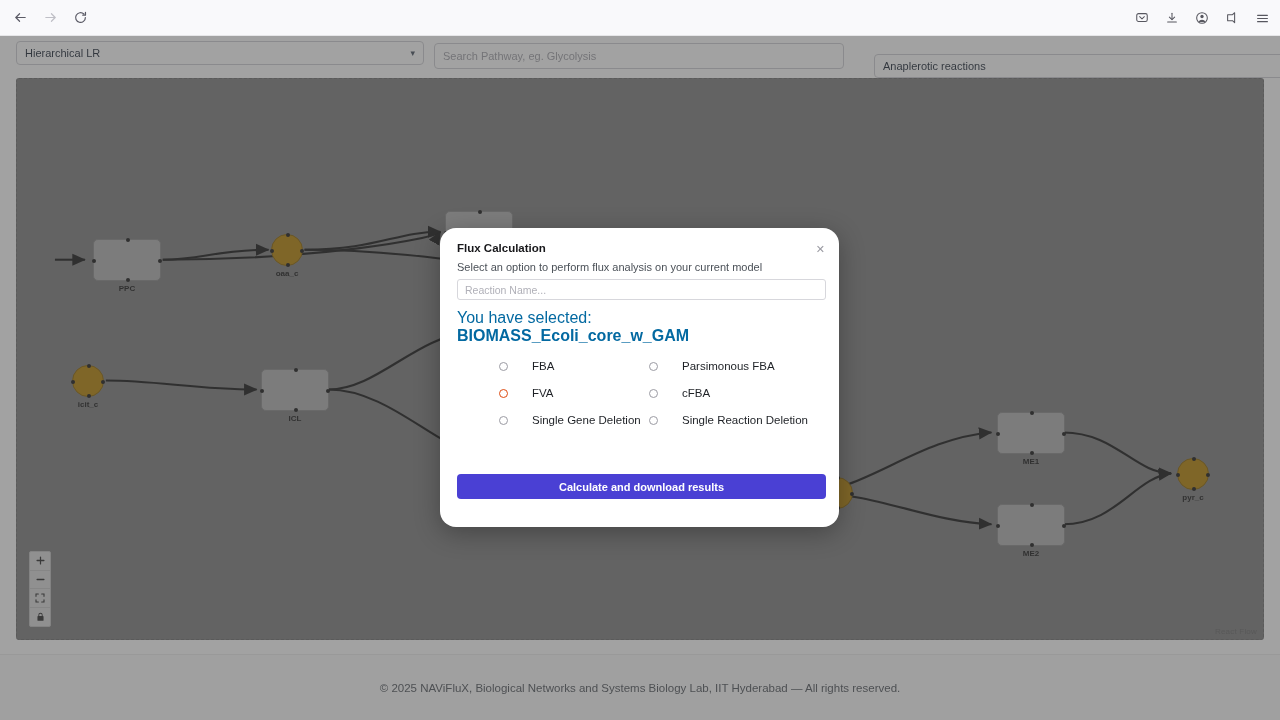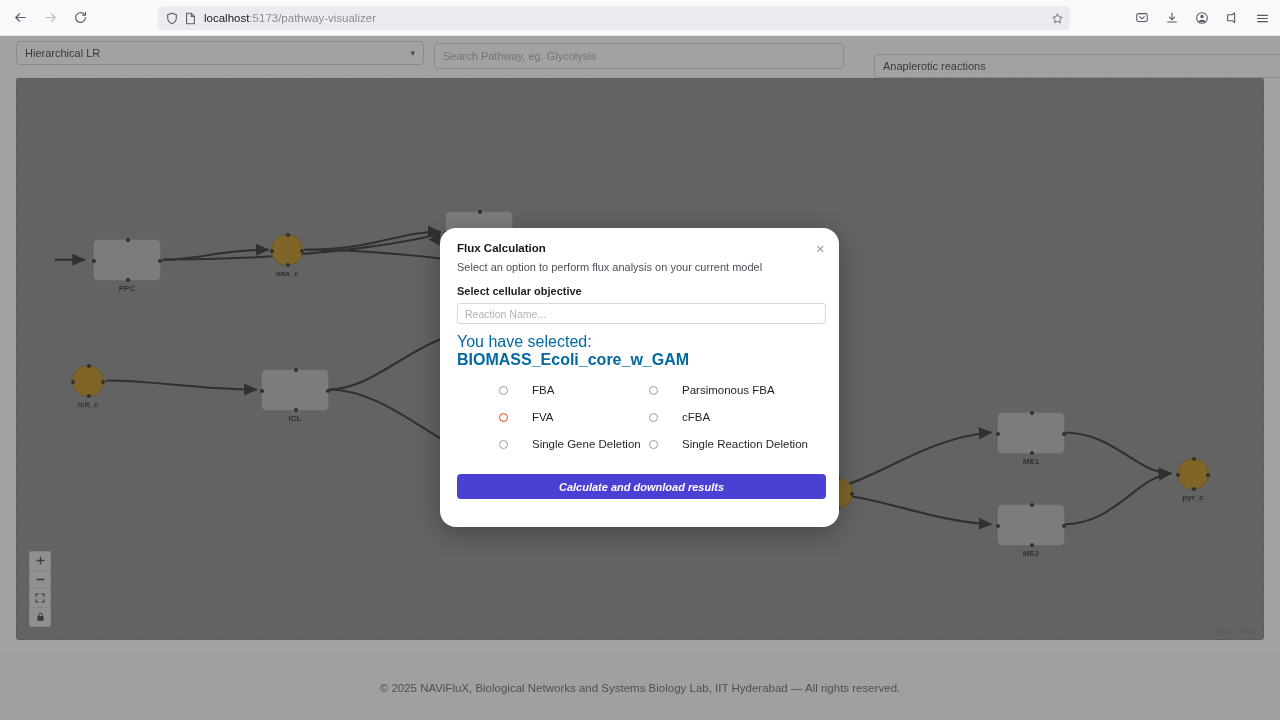--- a/index.html
+++ b/index.html
@@ -184,21 +184,21 @@
   }
   .radio.checked { border-color: #dd4a10; border-width: 1.8px; }
   .radio-text { font-size: 11.5px; color: #1e2126; }
 
   .calc-btn {
     position: absolute; left: 17px; bottom: 28px;
     width: 369px; height: 25px;
     background: #4a40d4;
     border-radius: 4px;
     display: flex; align-items: center; justify-content: center;
-    font-size: 11px; font-weight: bold; color: #ffffff; font-style: italic;
+    font-size: 11px; font-weight: bold; color: #ffffff;
   }
 </style>
 </head>
 <body>
 
 <div id="app">
 
   <div class="browser-bar">
     <div class="nav-btns">
       <div class="nav-btn">
@@ -214,39 +214,20 @@
           </svg>
       </div>
       <div class="nav-btn">
         <svg width="15" height="15" viewBox="0 0 16 16" fill="none" stroke="currentColor" stroke-width="1.3" stroke-linecap="round" stroke-linejoin="round">
             <path d="M13.2 8a5.2 5.2 0 1 1-1.6-3.7"></path>
             <path d="M13.3 2.6v2.9h-2.9"></path>
           </svg>
       </div>
     </div>
 
-    <div class="urlbar">
-      <span class="ico">
-        <svg width="12" height="13" viewBox="0 0 12 13" fill="none" stroke="currentColor" stroke-width="1.1">
-            <path d="M6 1.2 10.3 2.7v3.6c0 2.6-1.8 4.4-4.3 5.4C3.5 10.7 1.7 8.9 1.7 6.3V2.7Z"></path>
-          </svg>
-      </span>
-      <span class="ico">
-        <svg width="11" height="13" viewBox="0 0 11 13" fill="none" stroke="currentColor" stroke-width="1.1">
-            <path d="M1.6 1.2h4.6l3.2 3.1v7.5H1.6Z"></path>
-            <path d="M6.2 1.2v3.2h3.2"></path>
-          </svg>
-      </span>
-      <span class="url-text"><b>localhost</b><span>:5173/pathway-visualizer</span></span>
-      <span class="star">
-        <svg width="13" height="13" viewBox="0 0 16 16" fill="none" stroke="currentColor" stroke-width="1.1" stroke-linejoin="round">
-            <path d="M8 2.2l1.8 3.7 4 .6-2.9 2.8.7 4L8 11.4l-3.6 1.9.7-4L2.2 6.5l4-.6Z"></path>
-          </svg>
-      </span>
-    </div>
 
     <div class="tb-icons">
       <div class="tb-icon">
         <svg width="14" height="14" viewBox="0 0 16 16" fill="none" stroke="currentColor" stroke-width="1.2" stroke-linejoin="round">
             <rect x="2" y="3" width="12" height="9" rx="2"></rect>
             <path d="M5 6.2 8 9l3-2.8"></path>
           </svg>
       </div>
       <div class="tb-icon">
         <svg width="14" height="14" viewBox="0 0 16 16" fill="none" stroke="currentColor" stroke-width="1.2" stroke-linecap="round" stroke-linejoin="round">
@@ -426,21 +407,20 @@
     </div>
   </div>
 
   <div class="overlay"></div>
 
   <div class="modal">
     <div class="modal-title">Flux Calculation</div>
     <div class="modal-close">✕</div>
     <div class="modal-sub">Select an option to perform flux analysis on your current model</div>
 
-    <div class="field-label">Select cellular objective</div>
     <div class="rxn-input">
       <span>Reaction Name...</span>
     </div>
 
     <div class="selected-line">
       <span>You have selected:</span>
       <b>BIOMASS_Ecoli_core_w_GAM</b>
     </div>
 
 

